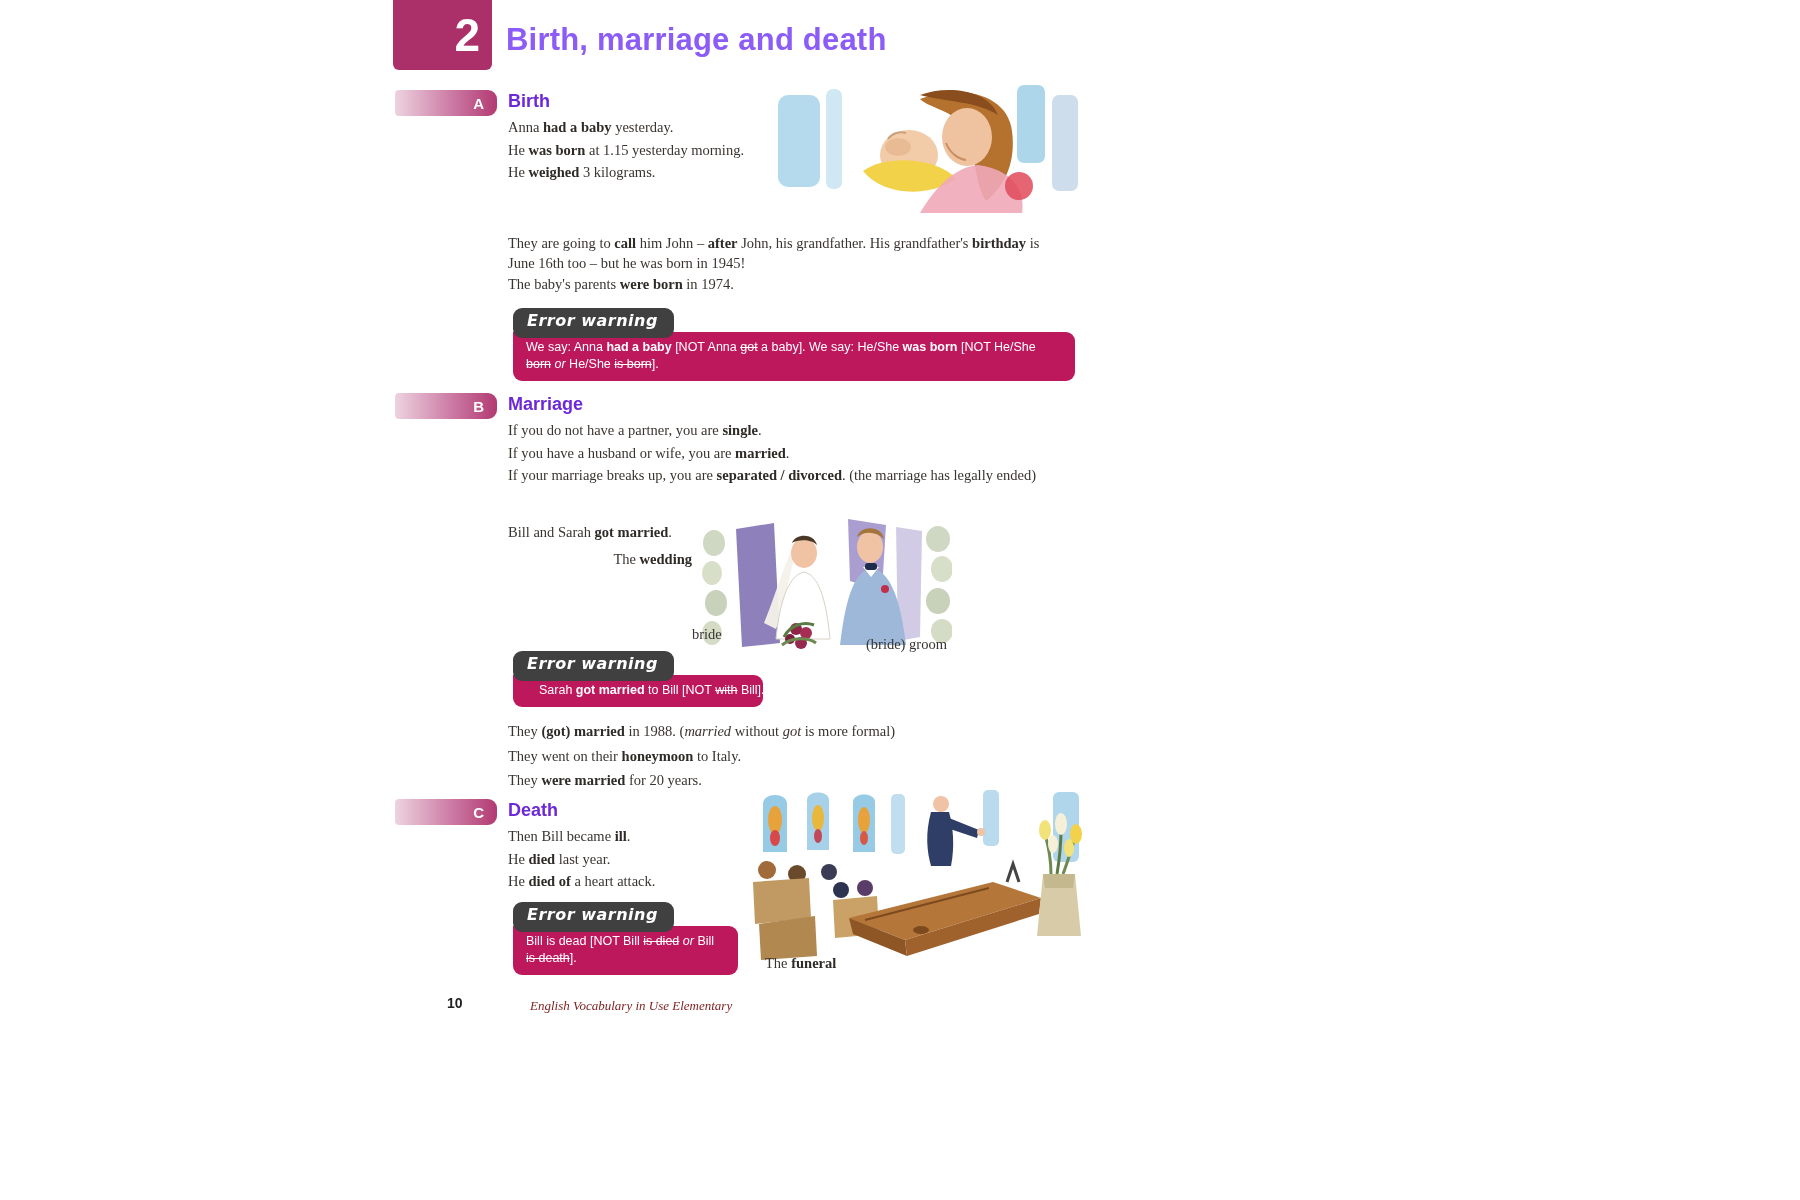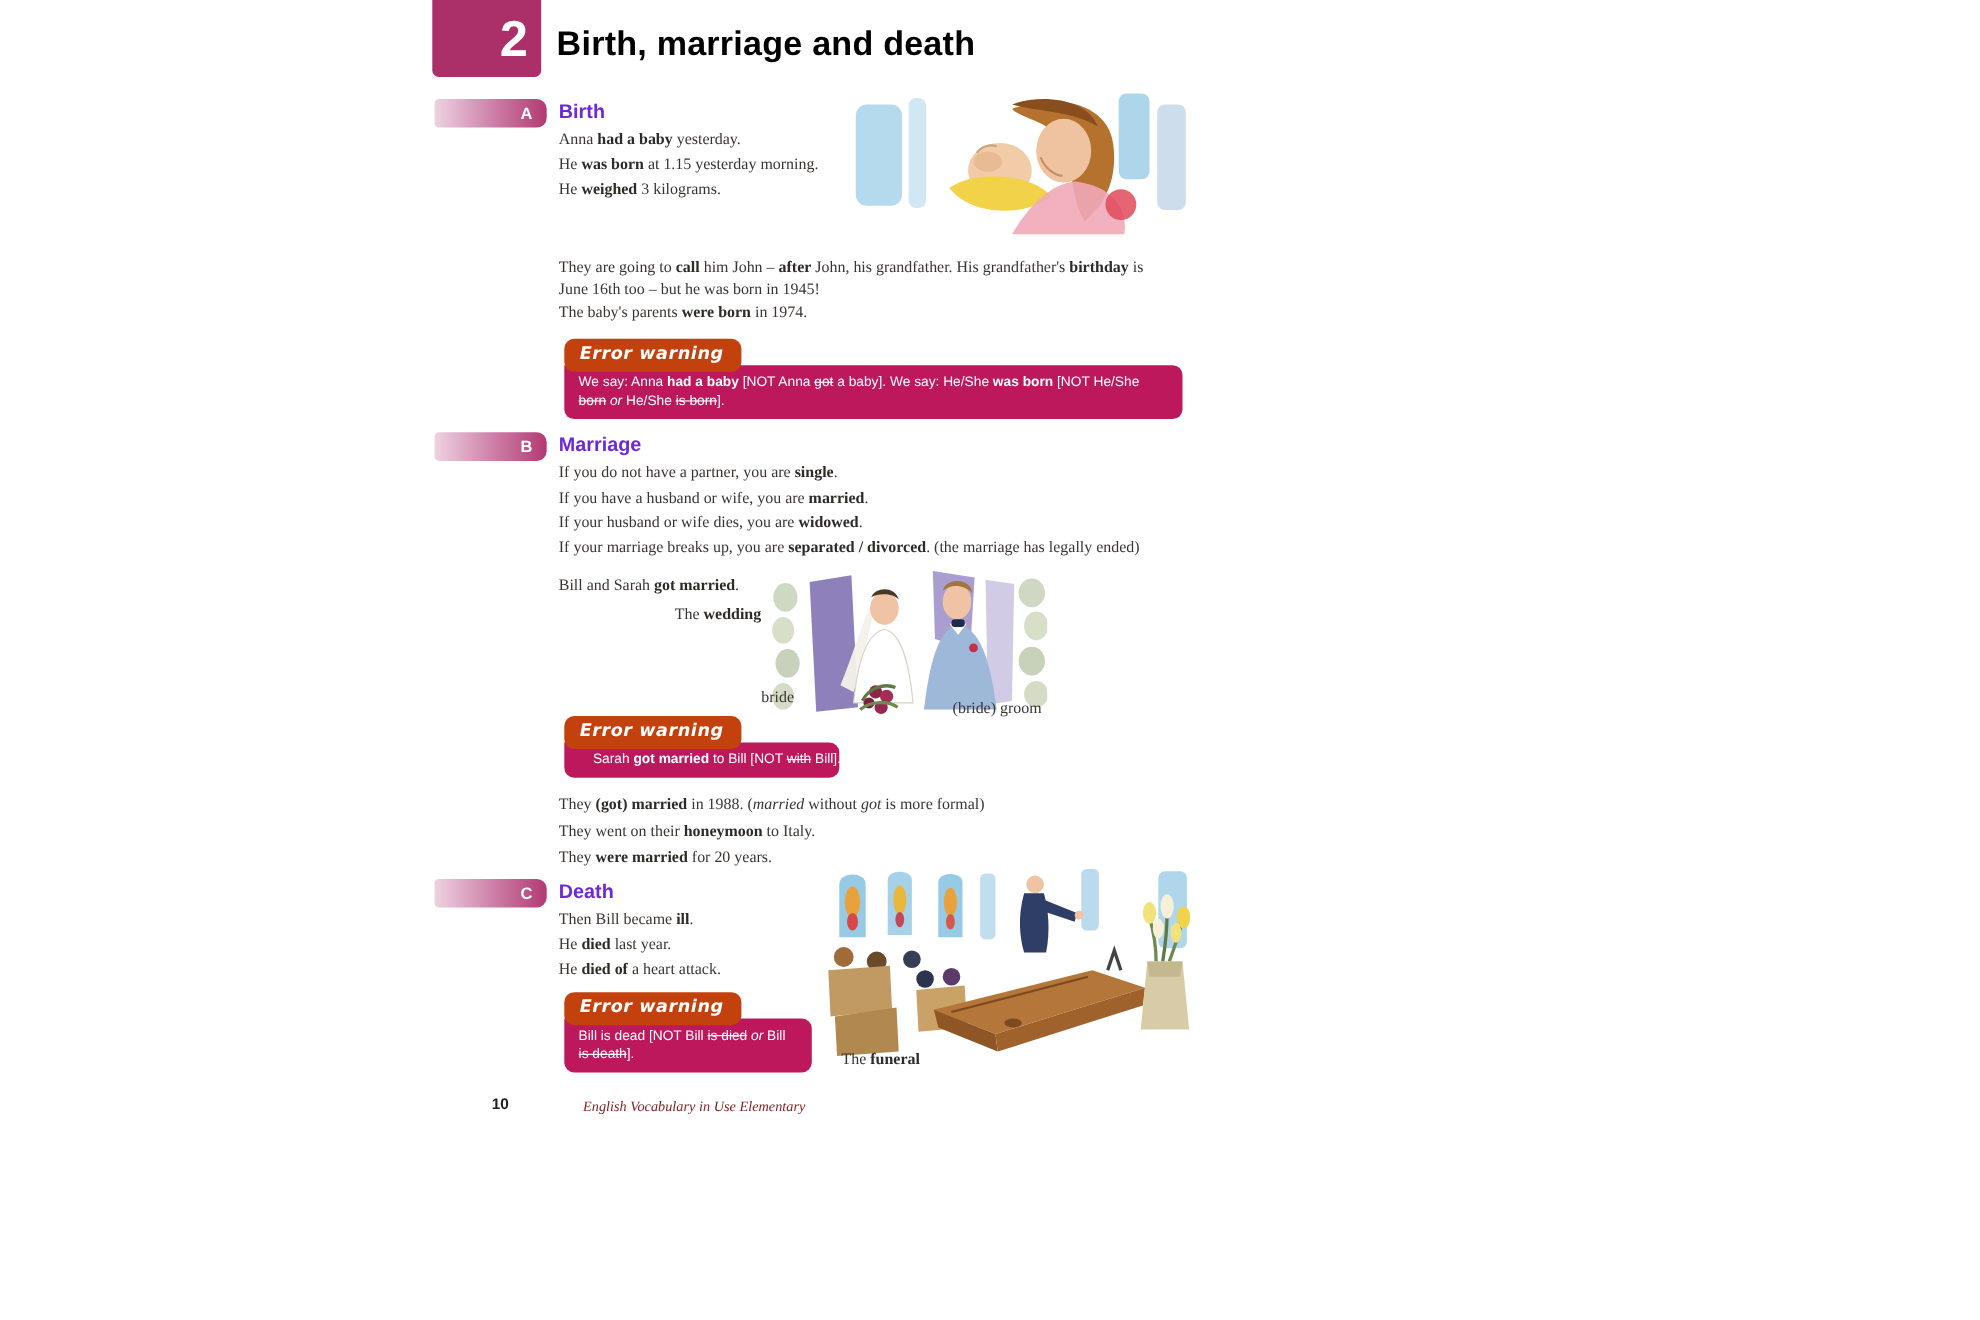--- a/index.html
+++ b/index.html
@@ -13,21 +13,21 @@
   
   .unit-box{
     left:393px;top:0;width:99px;height:70px;background:#ab3069;
     display:flex;align-items:center;justify-content:flex-end;
     padding-right:12px;box-sizing:border-box;
     font-family:"Liberation Sans", sans-serif;font-weight:bold;
     font-size:46px;color:#ffffff;border-radius:0 0 6px 6px;
   }
   .unit-title{
     left:506px;top:22px;font-family:"Liberation Sans", sans-serif;
-    font-weight:bold;font-size:31px;color:#000000;letter-spacing:0.2px;
+    font-weight:bold;font-size:31px;color:#8b5cf6;letter-spacing:0.2px;
   }
 
   
   .sec-tab{
     left:395px;width:102px;height:26px;
     background:linear-gradient(90deg,#edd3e0 0%,#cc7ba5 55%,#b23a72 100%);
     border-radius:4px 9px 9px 4px;
     display:flex;align-items:center;justify-content:flex-end;
     padding-right:13px;box-sizing:border-box;
     font-family:"Liberation Sans", sans-serif;font-weight:bold;
@@ -41,21 +41,21 @@
   
   .line{font-size:14.5px;line-height:22.5px;white-space:nowrap;}
   .para{font-size:14.5px;line-height:20px;}
   .lines-wide .line{line-height:24.5px;}
   .rt-b{font-weight:bold;color:#2e2a26;}
   .rt-i{font-style:italic;}
   .rt-s{text-decoration:line-through;}
 
   
   .ew-tab{
-    display:inline-block;background:#c2410c;color:#ffffff;
+    display:inline-block;background:#404040;color:#ffffff;
     font-family:"DejaVu Sans", sans-serif;font-style:italic;font-weight:bold;
     font-size:16px;padding:3px 16px 8px 14px;border-radius:9px;
     position:relative;z-index:2;letter-spacing:0.5px;
   }
   .ew-box{
     background:#be185d;color:#ffffff;margin-top:-6px;
     border-radius:0 9px 9px 9px;padding:7px 13px 8px;box-sizing:border-box;
     font-family:"Liberation Sans", sans-serif;font-size:12.5px;line-height:17px;
     position:relative;z-index:1;
   }
@@ -117,21 +117,20 @@
 </div>
 
 <div class="abs sec-tab" style="top:393px;">
   <span>B</span>
 </div>
 <div class="abs sec-heading" style="left:508px;top:394px;">Marriage</div>
 
 <div class="abs" style="left:508px;top:419px;">
   <div class="line"><span>If you do not have a partner, you are </span><span class="rt-b">single</span><span>.</span></div>
   <div class="line"><span>If you have a husband or wife, you are </span><span class="rt-b">married</span><span>.</span></div>
-  <div class="line"><span>If your husband or wife dies, you are </span><span class="rt-b">widowed</span><span>.</span></div>
   <div class="line"><span>If your marriage breaks up, you are </span><span class="rt-b">separated / divorced</span><span>. (the marriage has legally ended)</span></div>
 </div>
 
 <div class="abs line" style="left:508px;top:521px;"><span>Bill and Sarah </span><span class="rt-b">got married</span><span>.</span></div>
 
 <div class="abs img-label" style="left:560px;top:551px;width:132px;text-align:right;"><span>The </span><span class="rt-b">wedding</span></div>
 
 <div class="abs" style="left:700px;top:517px;">
   <svg width="252" height="136" viewBox="0 0 252 136">
     <ellipse cx="14" cy="26" rx="11" ry="13" fill="#cfd8c2"></ellipse>

